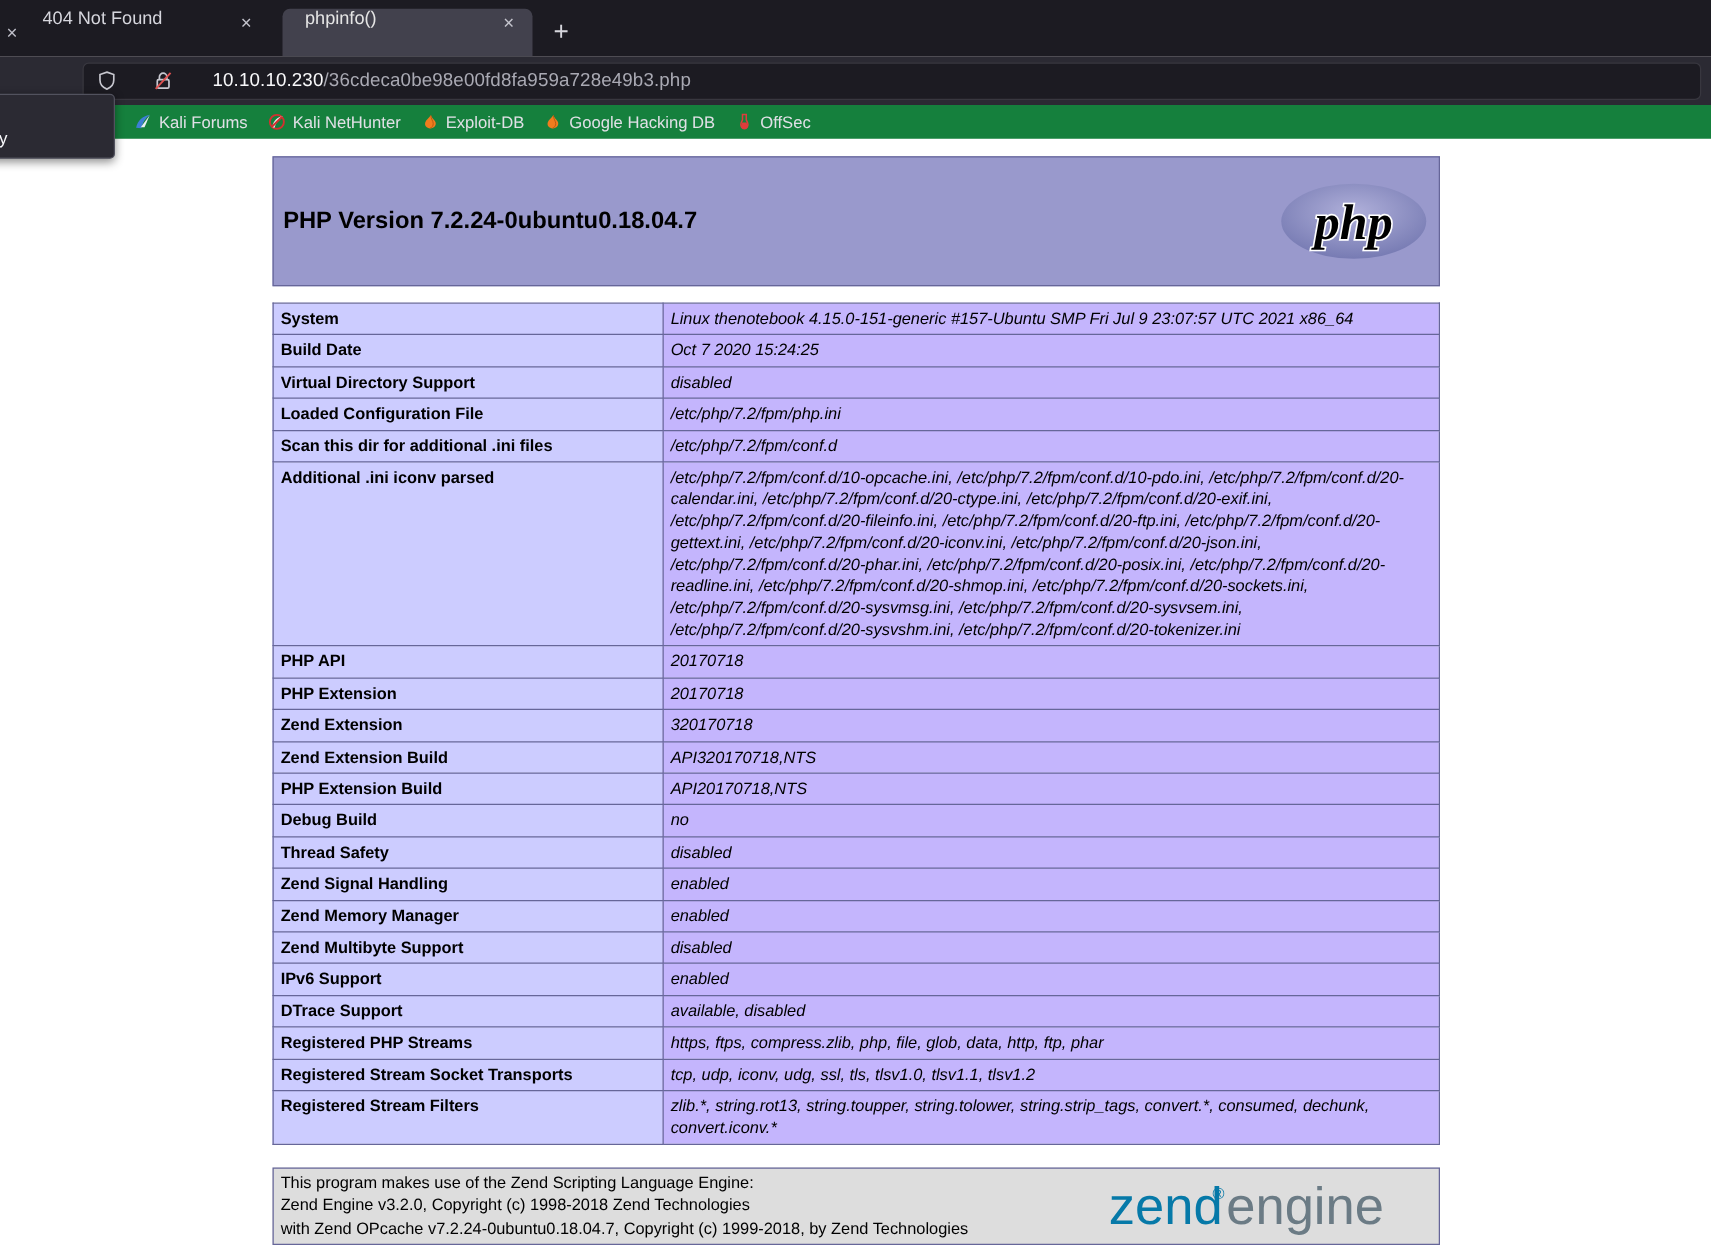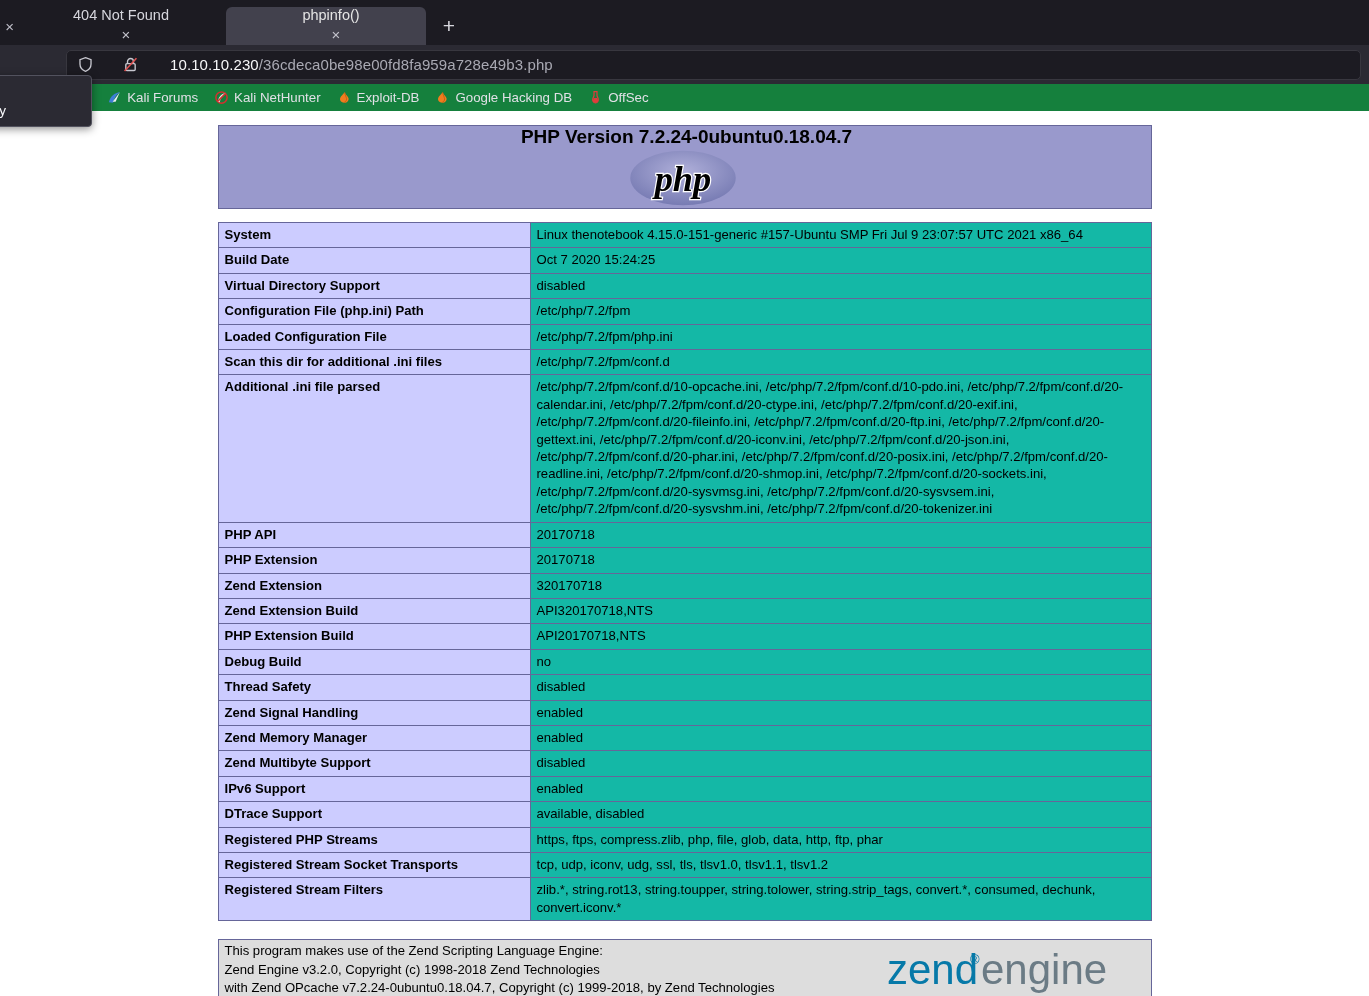--- a/index.html
+++ b/index.html
@@ -25,26 +25,25 @@
   }
   .tab-cut {
     width: 16px; height: 38px;
     display: flex; align-items: center; justify-content: flex-end;
     color: #bfbfc9; font-size: 15px;
     padding-right: 2px;
     overflow: hidden;
   }
   .tab {
     height: 38px;
-    display: flex; align-items: center;
+    display: flex; align-items: flex-start;
     border-radius: 6px 6px 0 0;
     padding: 0 8px 0 18px;
     min-width: 200px;
     position: relative;
-    flex-direction: column;
   }
   .tab .tab-title {
     color: #d6d6dd;
     font-size: 14.5px;
     white-space: nowrap;
     overflow: hidden;
     text-overflow: ellipsis;
     flex: 1;
   }
   .tab.active { background: #42414d; }
@@ -140,27 +139,26 @@
     overflow: hidden;
     padding-top: 14px;
   }
   .center {
     width: 934px;
     margin: 0 auto;
   }
   .php-header {
     background: #9999cc;
     border: 1px solid #666699;
-    height: 84px;
+    height: 104px;
     display: flex;
     align-items: center;
     justify-content: space-between;
     padding: 0 4px 0 4px;
     position: relative;
-    flex-direction: column;
   }
   .php-title {
     font-size: 19px;
     font-weight: bold;
     color: #000000;
     padding-left: 4px;
   }
   .php-logo {
     width: 120px; height: 66px;
     margin-right: 4px;
@@ -180,22 +178,23 @@
     vertical-align: top;
     line-height: 1.33;
     color: #000;
   }
   td.e {
     background: #ccccff;
     font-weight: bold;
     width: 312px;
   }
   td.v {
-    background: #14b8a6;
+    background: #c4b5fd;
     word-break: break-word;
+    font-style: italic;
   }
 
   .zend-box {
     width: 934px;
     margin-top: 18px;
     border: 1px solid #666699;
     background: #dddddd;
     height: 62px;
     display: flex;
     align-items: center;
@@ -329,33 +328,29 @@
           </tr>
           <tr>
             <td class="e">Build Date</td>
             <td class="v">Oct 7 2020 15:24:25</td>
           </tr>
           <tr>
             <td class="e">Virtual Directory Support</td>
             <td class="v">disabled</td>
           </tr>
           <tr>
-            <td class="e">Configuration File (php.ini) Path</td>
-            <td class="v">/etc/php/7.2/fpm</td>
-          </tr>
-          <tr>
             <td class="e">Loaded Configuration File</td>
             <td class="v">/etc/php/7.2/fpm/php.ini</td>
           </tr>
           <tr>
             <td class="e">Scan this dir for additional .ini files</td>
             <td class="v">/etc/php/7.2/fpm/conf.d</td>
           </tr>
           <tr>
-            <td class="e">Additional .ini file parsed</td>
+            <td class="e">Additional .ini iconv parsed</td>
             <td class="v">/etc/php/7.2/fpm/conf.d/10-opcache.ini, /etc/php/7.2/fpm/conf.d/10-pdo.ini, /etc/php/7.2/fpm/conf.d/20-calendar.ini, /etc/php/7.2/fpm/conf.d/20-ctype.ini, /etc/php/7.2/fpm/conf.d/20-exif.ini, /etc/php/7.2/fpm/conf.d/20-fileinfo.ini, /etc/php/7.2/fpm/conf.d/20-ftp.ini, /etc/php/7.2/fpm/conf.d/20-gettext.ini, /etc/php/7.2/fpm/conf.d/20-iconv.ini, /etc/php/7.2/fpm/conf.d/20-json.ini, /etc/php/7.2/fpm/conf.d/20-phar.ini, /etc/php/7.2/fpm/conf.d/20-posix.ini, /etc/php/7.2/fpm/conf.d/20-readline.ini, /etc/php/7.2/fpm/conf.d/20-shmop.ini, /etc/php/7.2/fpm/conf.d/20-sockets.ini, /etc/php/7.2/fpm/conf.d/20-sysvmsg.ini, /etc/php/7.2/fpm/conf.d/20-sysvsem.ini, /etc/php/7.2/fpm/conf.d/20-sysvshm.ini, /etc/php/7.2/fpm/conf.d/20-tokenizer.ini</td>
           </tr>
           <tr>
             <td class="e">PHP API</td>
             <td class="v">20170718</td>
           </tr>
           <tr>
             <td class="e">PHP Extension</td>
             <td class="v">20170718</td>
           </tr>

